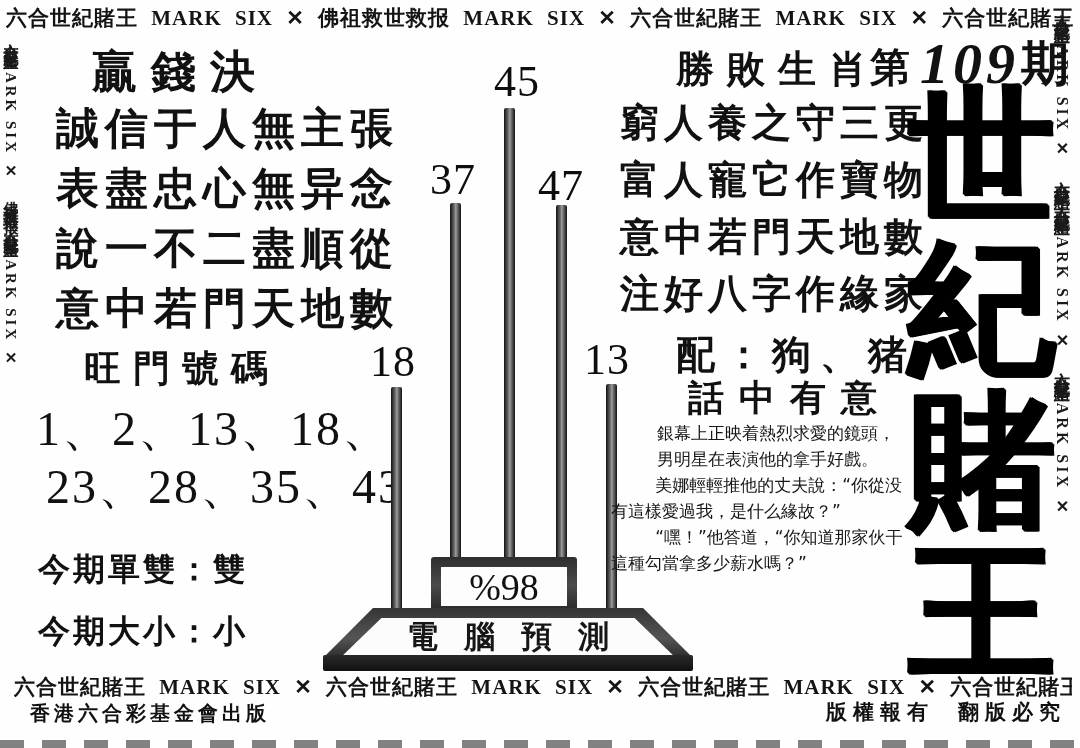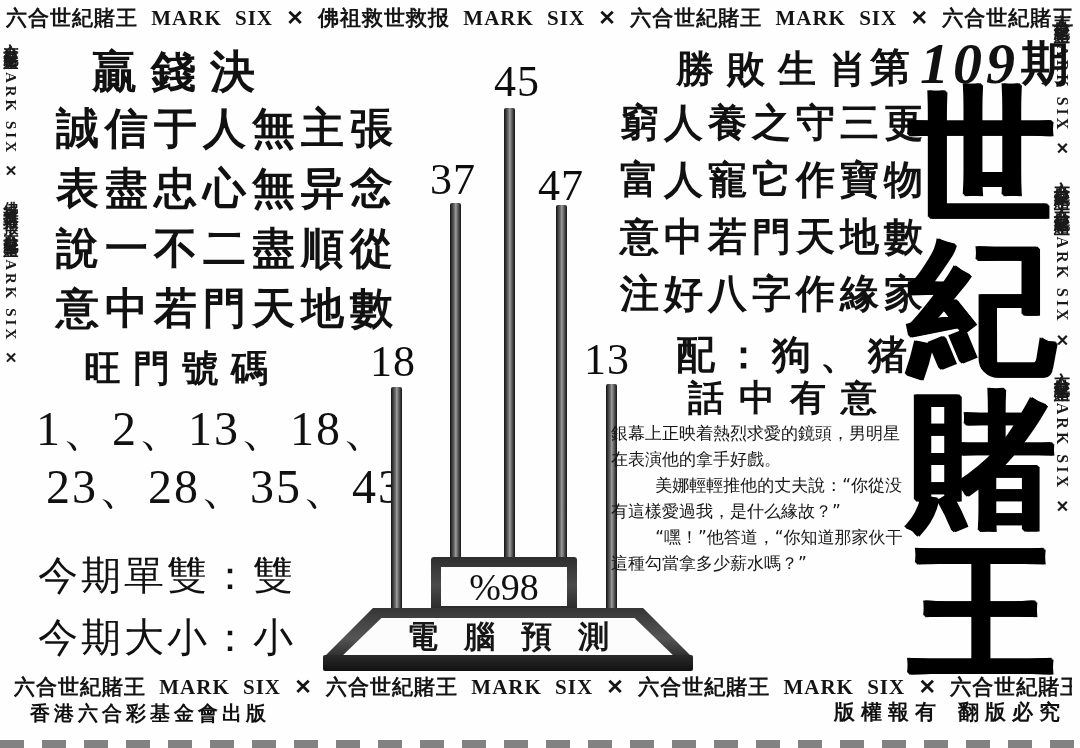--- a/index.html
+++ b/index.html
@@ -42,21 +42,21 @@
   }
   .lucky-title {
     left:84px; top:344px; font-size:37px; font-weight:700;
     letter-spacing:12px; white-space:nowrap;
   }
   .lucky-numbers {
     left:36px; top:400px; font-family:"Liberation Serif", serif;
     font-size:48px; line-height:58px; letter-spacing:2px; white-space:nowrap;
   }
   .lucky-numbers .l2 { padding-left:10px; }
-  .pred-line { font-size:40px; font-weight:400; letter-spacing:3px; white-space:nowrap; }
+  .pred-line { font-size:32px; font-weight:700; letter-spacing:3px; white-space:nowrap; }
   .pred-oe { left:38px; top:548px; }
   .pred-sz { left:38px; top:610px; }
 
   
   .pole {
     position:absolute; width:11px;
     background:linear-gradient(90deg,#101010 0%,#6f6f6f 40%,#9d9d9d 52%,#565656 75%,#121212 100%);
     border-radius:2px 2px 0 0;
   }
   .pole-num {
@@ -116,37 +116,37 @@
   }
   .story-title {
     left:688px; top:374px; font-size:36px; font-weight:700;
     letter-spacing:15px; white-space:nowrap;
   }
   .story {
     left:611px; top:420px; width:300px;
     font-size:17px; line-height:26px; color:#161616;
   }
   .story p { text-indent:2.6em; }
-  .story p:first-child { text-indent:0; }
+  .story p:first-child { text-indent:0;margin-left:46px; }
 
   
   .masthead {
     left:912px; top:80px; width:140px;
     display:flex; flex-direction:column; align-items:center;
   }
   .masthead .ch {
     font-size:146px; line-height:152px; font-weight:900;
     color:#000;
     text-shadow:1px 0 0 #000, -1px 0 0 #000, 0 1px 0 #000, 0 -1px 0 #000,
                 2px 1px 0 #000, -2px -1px 0 #000;
   }
 
   
   .pub { left:30px; top:700px; font-size:20px; font-weight:600; letter-spacing:4px; white-space:nowrap; }
-  .copyr { left:826px; top:698px; font-size:21px; font-weight:600; letter-spacing:6px; white-space:nowrap;margin-left:8px; }
+  .copyr { left:826px; top:698px; font-size:21px; font-weight:600; letter-spacing:6px; white-space:nowrap; }
   .notice { left:958px; top:698px; font-size:21px; font-weight:600; letter-spacing:6px; white-space:nowrap; }
   .smudge {
     left:0; top:740px; width:1080px; height:8px; opacity:.55;
     background:repeating-linear-gradient(90deg,#1c1c1c 0 24px, transparent 24px 42px);
   }
 </style>
 </head>
 <body>
 
 <div class="abs h-border top">六合世紀賭王 MARK SIX ✕  佛祖救世救报 MARK SIX ✕  六合世紀賭王 MARK SIX ✕  六合世紀賭王 MARK SIX ✕</div>

